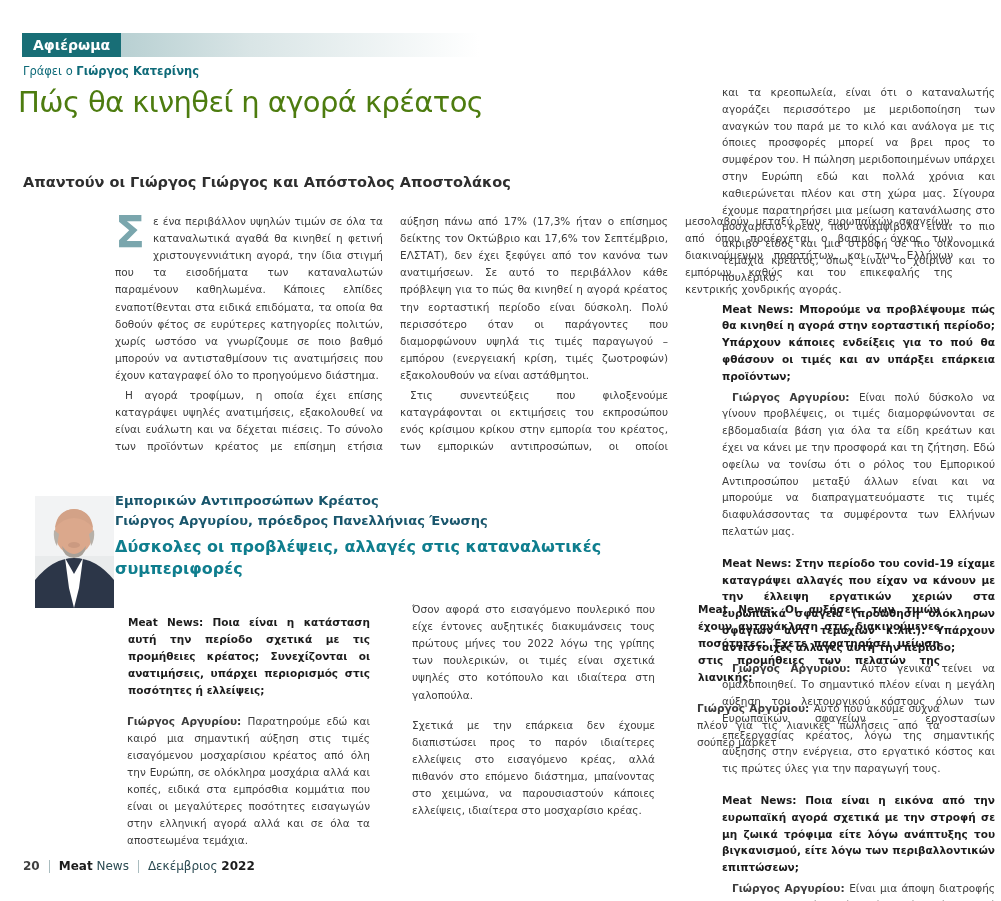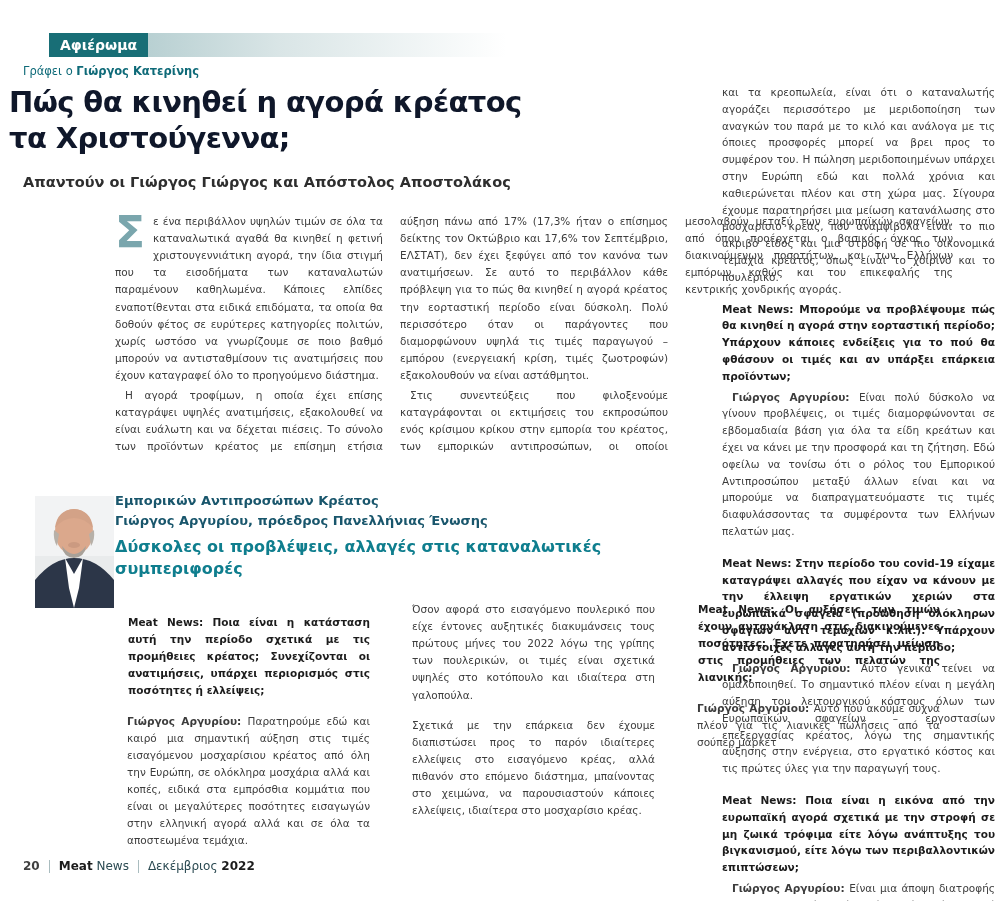--- a/index.html
+++ b/index.html
@@ -1,26 +1,26 @@
 <!DOCTYPE html>
 <html lang="el"><head>
 <meta charset="utf-8">
 <style>
   html,body{margin:0;padding:0;}
   body{width:1001px;height:901px;background:#ffffff;font-family:"DejaVu Sans","Liberation Sans",sans-serif;overflow:hidden;}
   .page{position:relative;width:1001px;height:901px;background:#fff;}
 
   
   .badge-bar{position:absolute;left:22px;top:33px;width:508px;height:24px;
-    background:linear-gradient(to right,#9fc0c3 0%,#d9e5e6 45%,#ffffff 90%);margin-left:27px;}
+    background:linear-gradient(to right,#9fc0c3 0%,#d9e5e6 45%,#ffffff 90%);}
   .badge{position:absolute;left:0;top:0;height:24px;background:#186e76;color:#fff;
     font-size:14px;font-weight:bold;padding:0 11px;display:flex;align-items:center;}
   .byline{position:absolute;left:23px;top:64px;font-size:11.5px;color:#0e6a78;}
   .byline b{font-weight:bold;}
-  .title{position:absolute;left:9px;top:84px;font-size:29px;font-weight:bold;color:#0f172a;
+  .title{position:absolute;left:18px;top:84px;font-size:29px;font-weight:normal;color:#4d7c0f;
     line-height:1.25;letter-spacing:-0.6px;}
   .subtitle{position:absolute;left:23px;top:174px;font-size:14.5px;font-weight:bold;color:#2e2e2e;}
 
   
   .intro{position:absolute;left:115px;top:213px;width:553px;height:248px;
     column-count:2;column-gap:17px;column-fill:auto;
     font-size:10.5px;line-height:1.63;text-align:justify;color:#3c3c3c;}
   .intro p{margin:0;}
   .intro p + p{text-indent:10px;margin-top:3px;}
   .dropcap{float:left;font-size:44px;line-height:36px;color:#7aa6ad;font-weight:bold;
@@ -65,21 +65,20 @@
   <div class="badge-bar">
     <div class="badge">Αφιέρωμα</div>
   </div>
   <div class="byline">
     <span>Γράφει ο</span>
     <b>Γιώργος Κατερίνης</b>
   </div>
 
   <div class="title">
     <div>Πώς θα κινηθεί η αγορά κρέατος</div>
-    <div>τα Χριστούγεννα;</div>
   </div>
   <div class="subtitle">Απαντούν οι Γιώργος Γιώργος και Απόστολος Αποστολάκος</div>
 
   <div class="intro">
       <p class="body"><span class="dropcap">Σ</span>ε ένα περιβάλλον υψηλών τιμών σε όλα τα καταναλωτικά αγαθά θα κινηθεί η φετινή χριστουγεννιάτικη αγορά, την ίδια στιγμή που τα εισοδήματα των καταναλωτών παραμένουν καθηλωμένα. Κάποιες ελπίδες εναποτίθενται στα ειδικά επιδόματα, τα οποία θα δοθούν φέτος σε ευρύτερες κατηγορίες πολιτών, χωρίς ωστόσο να γνωρίζουμε σε ποιο βαθμό μπορούν να αντισταθμίσουν τις ανατιμήσεις που έχουν καταγραφεί όλο το προηγούμενο διάστημα.</p>
       <p class="body">Η αγορά τροφίμων, η οποία έχει επίσης καταγράψει υψηλές ανατιμήσεις, εξακολουθεί να είναι ευάλωτη και να δέχεται πιέσεις. Το σύνολο των προϊόντων κρέατος με επίσημη ετήσια αύξηση πάνω από 17% (17,3% ήταν ο επίσημος δείκτης τον Οκτώβριο και 17,6% τον Σεπτέμβριο, ΕΛΣΤΑΤ), δεν έχει ξεφύγει από τον κανόνα των ανατιμήσεων. Σε αυτό το περιβάλλον κάθε πρόβλεψη για το πώς θα κινηθεί η αγορά κρέατος την εορταστική περίοδο είναι δύσκολη. Πολύ περισσότερο όταν οι παράγοντες που διαμορφώνουν υψηλά τις τιμές παραγωγού – εμπόρου (ενεργειακή κρίση, τιμές ζωοτροφών) εξακολουθούν να είναι αστάθμητοι.</p>
       <p class="body">Στις συνεντεύξεις που φιλοξενούμε καταγράφονται οι εκτιμήσεις του εκπροσώπου ενός κρίσιμου κρίκου στην εμπορία του κρέατος, των εμπορικών αντιπροσώπων, οι οποίοι μεσολαβούν μεταξύ των ευρωπαϊκών σφαγείων, από όπου προέρχεται ο βασικός όγκος των διακινούμενων ποσοτήτων, και των Ελλήνων εμπόρων, καθώς και του επικεφαλής της κεντρικής χονδρικής αγοράς.</p>
     </div>
 
   <svg class="photo" viewBox="0 0 79 112" xmlns="http://www.w3.org/2000/svg">

